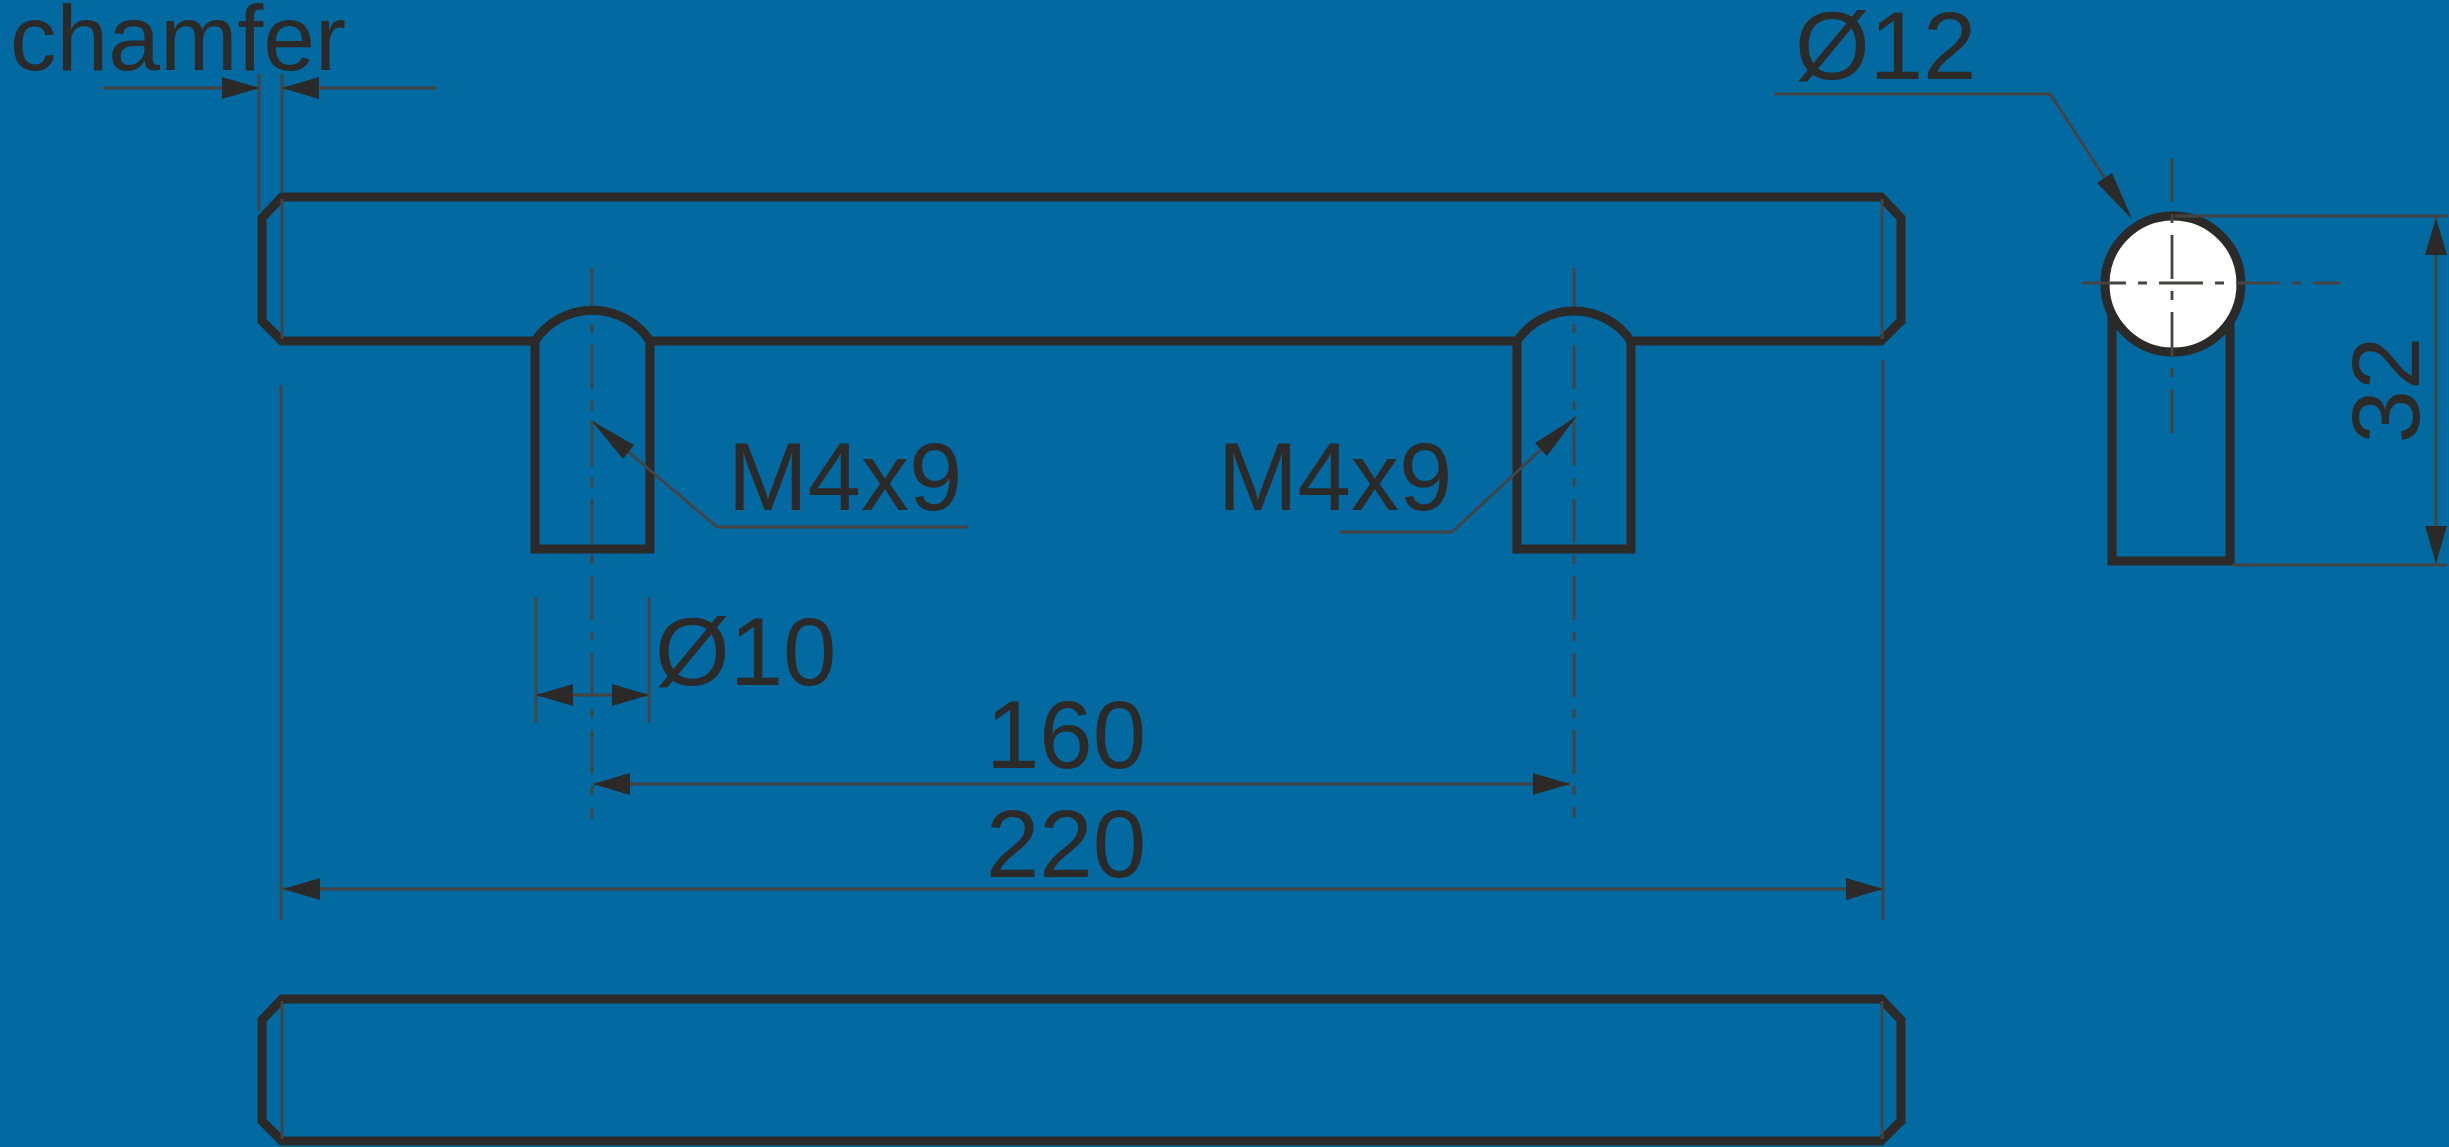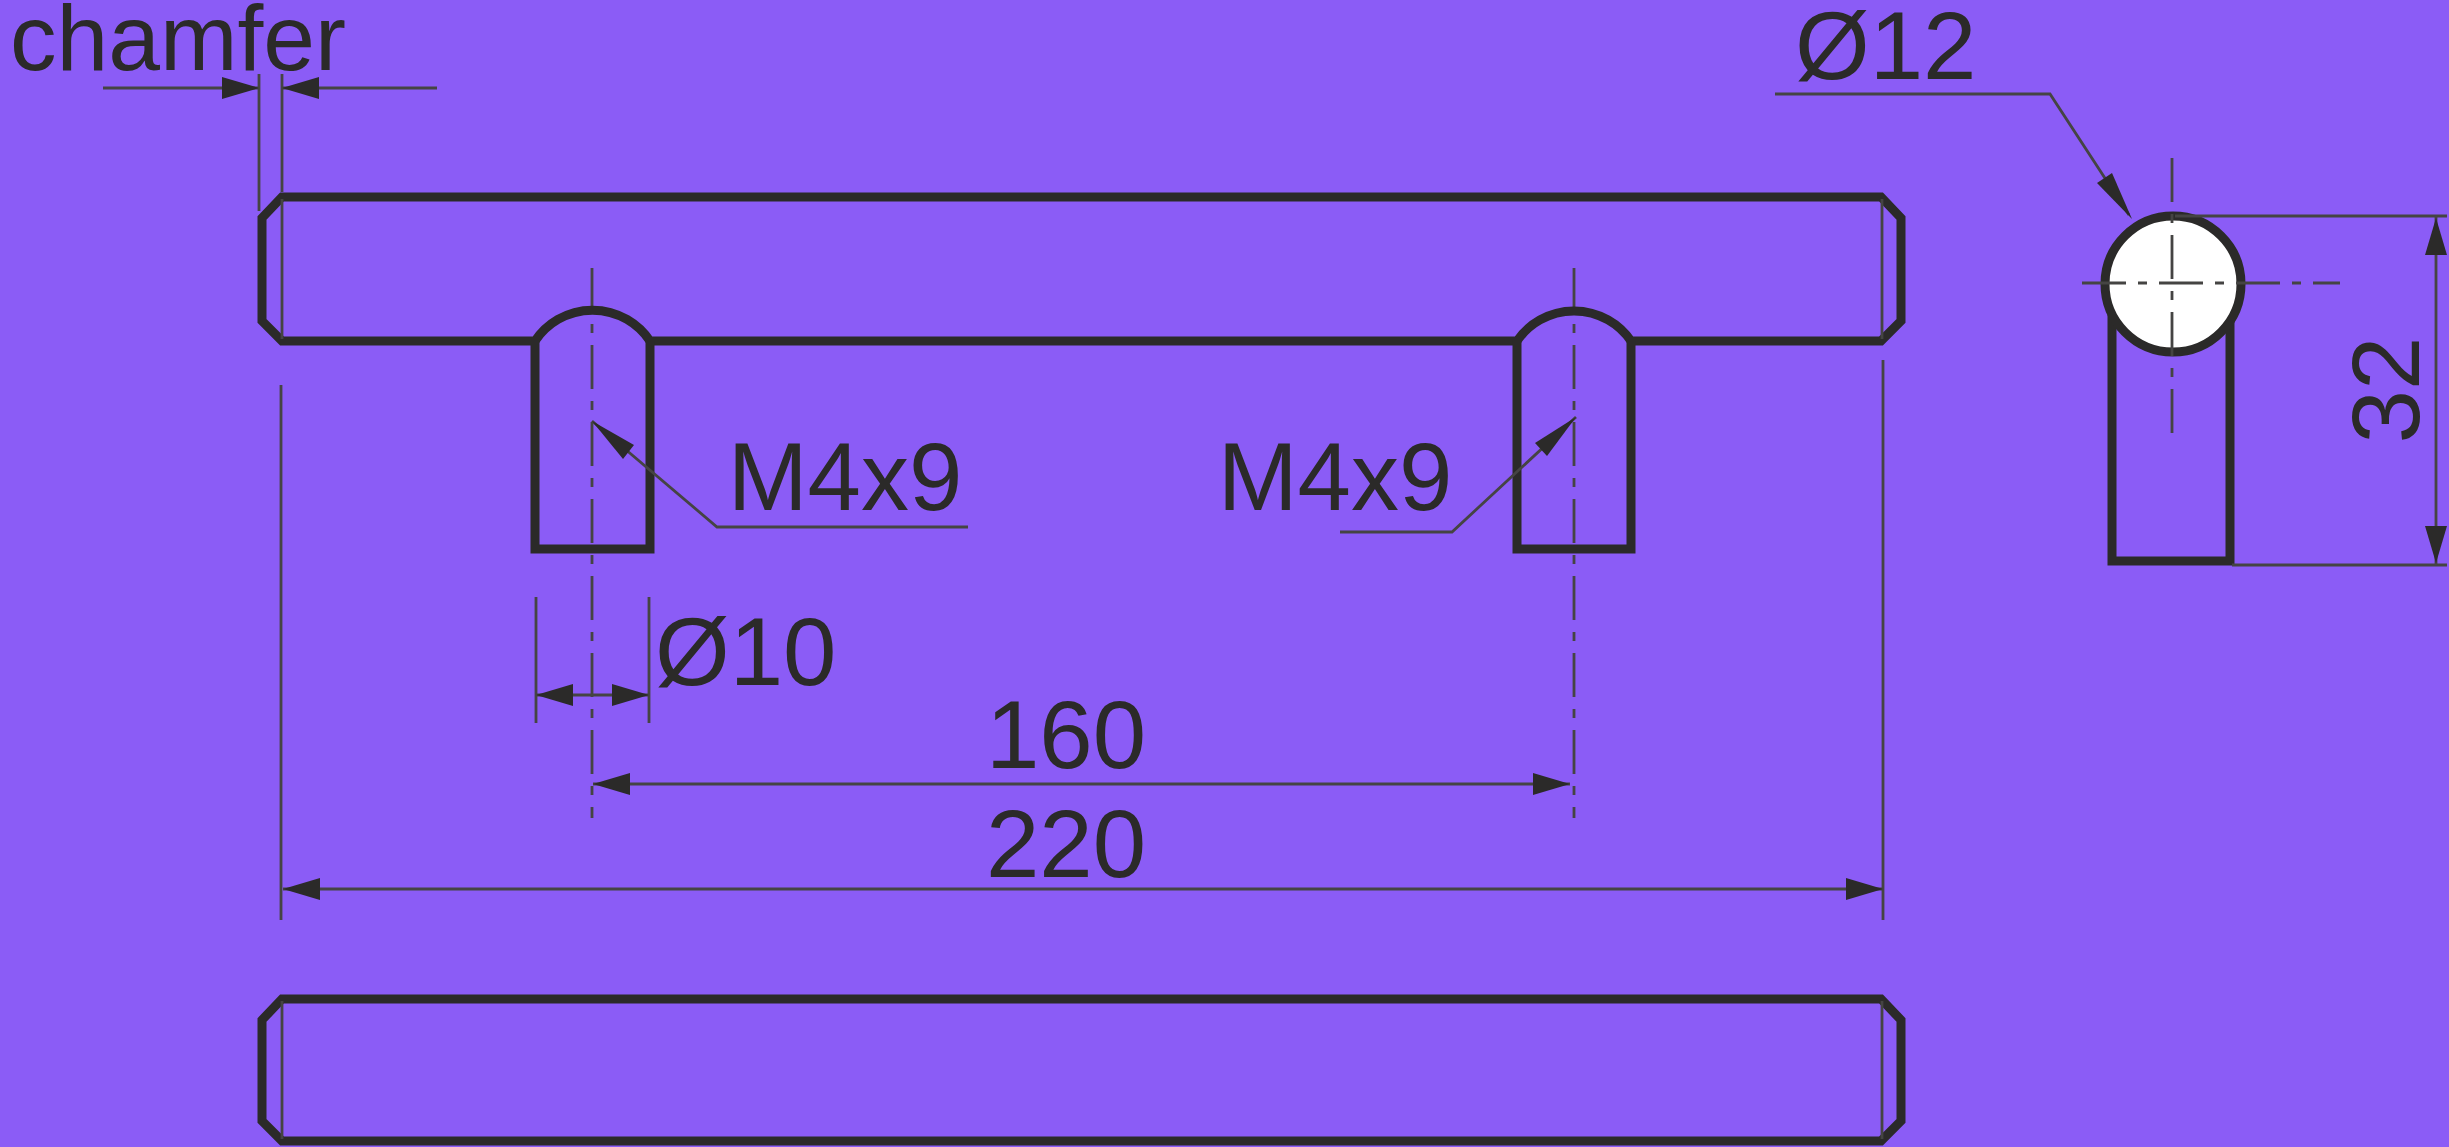--- a/index.html
+++ b/index.html
@@ -3,21 +3,21 @@
 <meta charset="utf-8">
 <style>
   html, body {
     margin: 0;
     padding: 0;
     background: #ffffff;
   }
   .drawing-wrap {
     width: 2449px;
     height: 1147px;
-    background: #8b5cf6;
+    background: #0369a1;
     overflow: hidden;
   }
   svg {
     display: block;
   }
   .dim-text {
     font-family: "Liberation Sans", "DejaVu Sans", sans-serif;
     font-size: 96px;
     fill: #2b2a29;
   }

